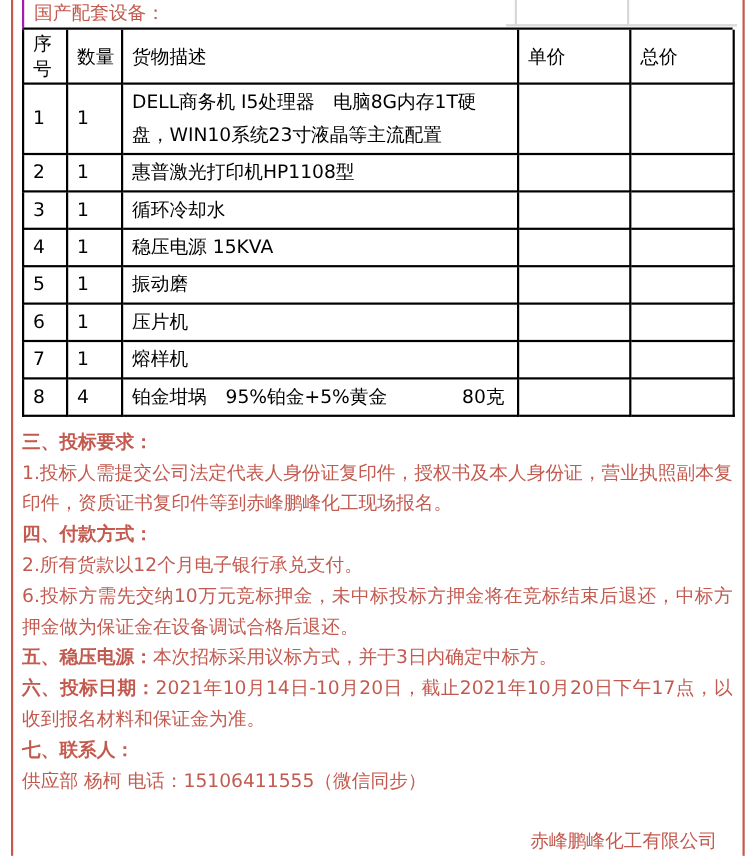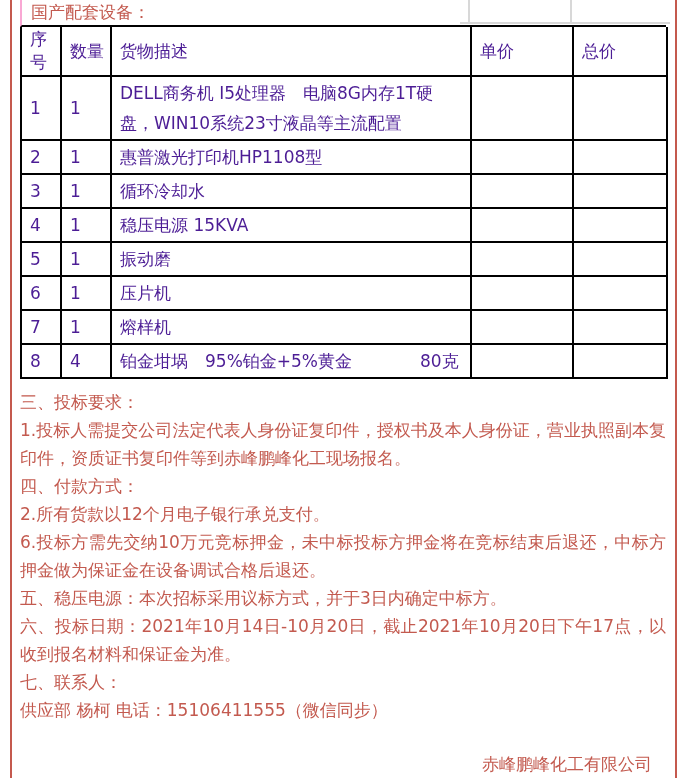--- a/index.html
+++ b/index.html
@@ -9,48 +9,48 @@
     font-family:"DejaVu Sans",sans-serif;
   }
   .sideline{position:absolute;top:0;height:778px;width:2px;background:#c4594e;}
   #left-line{left:10px;}
   #right-line{left:675px;}
   .content{position:absolute;left:20px;top:0;width:646px;}
 
   
   .caption-box{
     box-sizing:border-box;width:646px;height:27px;
-    border-left:2px solid #f9a8d4;border-bottom:2px solid #000;
+    border-left:2px solid #a21caf;border-bottom:2px solid #000;
     font-size:17px;line-height:25px;padding-left:9px;
     position:relative;z-index:2;
   }
   
   .ghostline{position:absolute;background:#d8d8d8;z-index:1;}
   #ghost-v1{left:448px;top:0;width:2px;height:23px;}
   #ghost-v2{left:550px;top:0;width:2px;height:23px;}
   #ghost-h{left:440px;top:22px;width:210px;height:2px;}
 
   table.goods{
     border-collapse:collapse;table-layout:fixed;width:646px;
-    font-size:17px;color:#4c1d95;
+    font-size:17px;color:#000000;
   }
   table.goods td{
     border:2px solid #000;height:26px;padding:1px 4px 1px 8px;
     overflow:hidden;vertical-align:middle;text-align:left;
   }
   table.goods tr.hdr td{border-top:0;height:24px;}
   table.goods tr.tall td{height:53px;}
   td.desc{line-height:30px;}
 
   .sections{
     margin-top:9px;width:646px;font-size:17px;line-height:28px;
     text-align:justify;
   }
   .sections p{margin:0;}
-  .h{font-weight:normal;}
+  .h{font-weight:bold;}
 
   .footer{
     position:absolute;right:30px;bottom:2px;font-size:17px;
   }
 </style>
 </head>
 <body>
 
 <div class="sideline" id="left-line"></div>
 <div class="sideline" id="right-line"></div>

